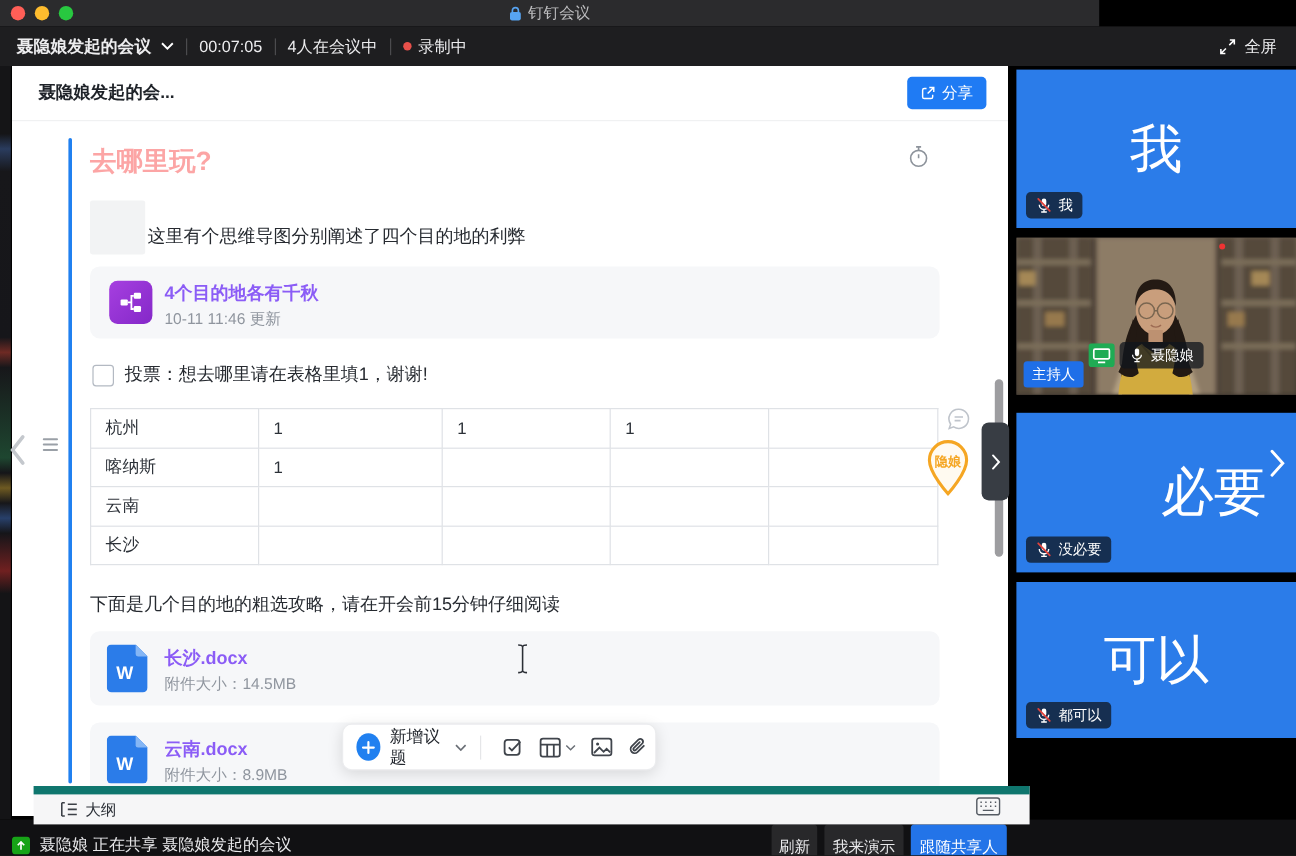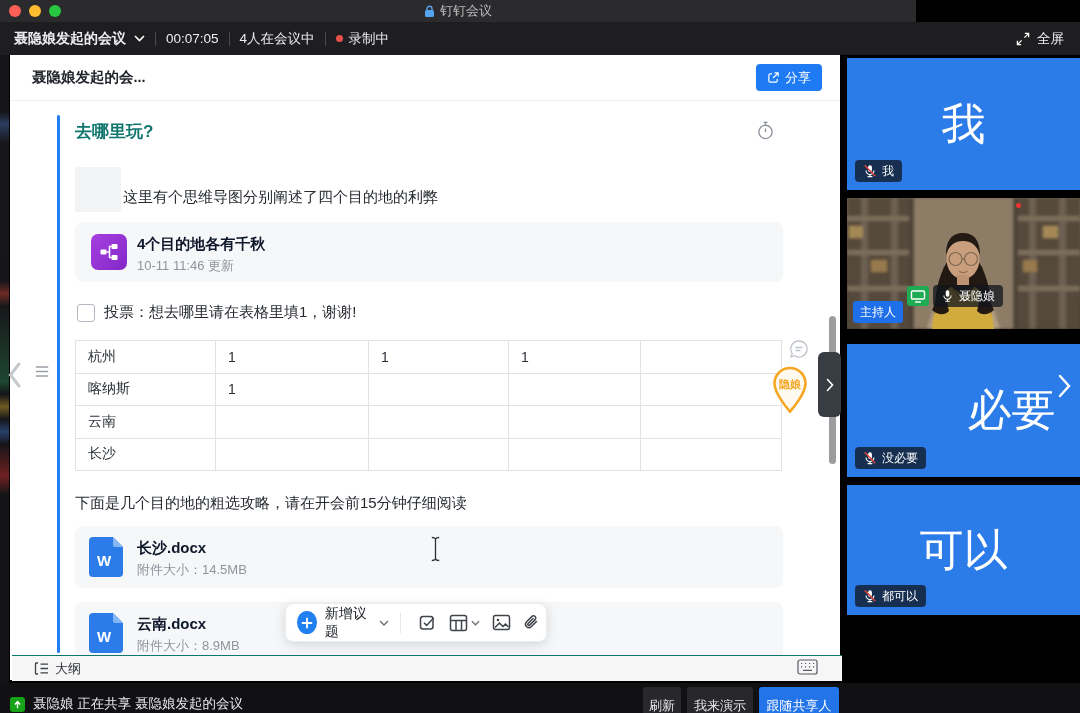--- a/index.html
+++ b/index.html
@@ -29,29 +29,29 @@
     linear-gradient(180deg,#151517 0%,#151517 9%,#2a3c5e 11%,#17171a 14%,#16161a 36%,#6e2a24 38%,#17171a 40%,
     #1e4630 52%,#151519 54%,#6e5a22 56%,#17171a 58%,#28406a 60%,#151519 62%,#702020 67%,#141416 70%,#141416 100%);}
 
   
   #docpanel{left:10px;top:55px;width:830px;height:625px;background:#fff;}
   #dochdr{left:10px;top:55px;width:830px;height:45px;display:flex;align-items:center;justify-content:space-between;background:#fff;border-bottom:1px solid #f0f1f2;}
   #dochdr-title{margin-left:22px;font-size:14.5px;font-weight:700;color:#1f2329;}
   #share-btn{margin-right:18px;height:27px;padding:0 11px;background:#1f7bf4;border-radius:4px;display:flex;align-items:center;gap:5px;color:#fff;font-size:13px;cursor:pointer;}
 
   #blueline{left:57px;top:115px;width:3px;height:538px;background:#2080f0;border-radius:2px;}
-  #doc-heading{left:75px;top:120px;font-size:17px;font-weight:700;color:#0f766e;}
+  #doc-heading{left:75px;top:120px;font-size:22px;font-weight:700;color:#fca5a5;}
   #stopwatch{left:756px;top:121px;}
   #img-placeholder{left:75px;top:167px;width:46px;height:45px;background:#f2f3f4;border-radius:2px;}
   #doc-intro{left:123px;top:188px;font-size:15px;color:#262a30;}
 
   .card{position:absolute;left:75px;width:708px;background:#f6f7f9;border-radius:8px;}
   #mindmap-card{top:222px;height:60px;}
   #mindmap-icon{position:absolute;left:16px;top:12px;width:36px;height:36px;border-radius:7px;background:linear-gradient(135deg,#a63fe0,#8428c8);display:flex;align-items:center;justify-content:center;}
-  .card-title{position:absolute;left:62px;top:13px;font-size:15px;font-weight:700;color:#0f172a;}
+  .card-title{position:absolute;left:62px;top:13px;font-size:15px;font-weight:700;color:#8b5cf6;}
   .card-sub{position:absolute;left:62px;top:35px;font-size:13px;color:#8f959e;}
 
   #vote-checkbox{left:77px;top:304px;width:16px;height:16px;border:1.5px solid #b3b9c2;border-radius:3px;background:#fff;cursor:pointer;}
   #vote-text{left:104px;top:303px;font-size:15px;color:#262a30;}
 
   #vote-table{left:75px;top:340px;border-collapse:collapse;table-layout:fixed;background:#fff;}
   #vote-table td{border:1px solid #dfe2e6;padding:0 0 0 12px;font-size:14px;color:#2c3138;height:31.5px;vertical-align:middle;}
 
   #comment-bubble{left:788px;top:338px;cursor:pointer;}
   #collab-pin{left:770px;top:366px;}
@@ -69,21 +69,21 @@
   
   #insertbar{left:285px;top:603px;width:260px;height:37px;background:#fff;border:1px solid #ebecee;border-radius:8px;
              box-shadow:0 3px 12px rgba(0,0,0,.13);display:flex;align-items:center;z-index:5;}
   #plus-btn{width:23px;height:23px;border-radius:50%;background:#2080f0;display:flex;align-items:center;justify-content:center;margin-left:11px;cursor:pointer;}
   #add-topic-label{margin-left:8px;font-size:14px;color:#23272e;cursor:pointer;}
   .tb-chev{margin-left:6px;}
   #insertbar .divider{width:1px;height:20px;background:#e5e6e8;margin:0 11px;}
   .tb-icon{margin:0 6px;display:flex;align-items:center;cursor:pointer;}
 
   
-  #outlinebar{left:12px;top:655px;width:830px;height:25px;background:#f6f6f7;border-top:1px solid #0f766e;display:flex;align-items:center;z-index:6;}
+  #outlinebar{left:28px;top:655px;width:830px;height:25px;background:#f6f6f7;border-top:7px solid #0f766e;display:flex;align-items:center;z-index:6;}
   #outline-btn{display:flex;align-items:center;gap:6px;margin-left:22px;font-size:13px;color:#2f333a;cursor:pointer;}
   #kbd-icon{position:absolute;right:24px;cursor:pointer;}
 
   
   .tile{position:absolute;left:847px;width:233px;background:#2b7ce9;overflow:hidden;cursor:pointer;}
   #tile1{top:58px;height:132px;}
   #tile2{top:198px;height:131px;background:#4a4038;}
   #tile3{top:344px;height:133px;padding-left:48px;}
   #tile4{top:485px;height:130px;}
   .tile-name{width:100%;height:100%;display:flex;align-items:center;justify-content:center;color:#fff;font-size:44px;}

